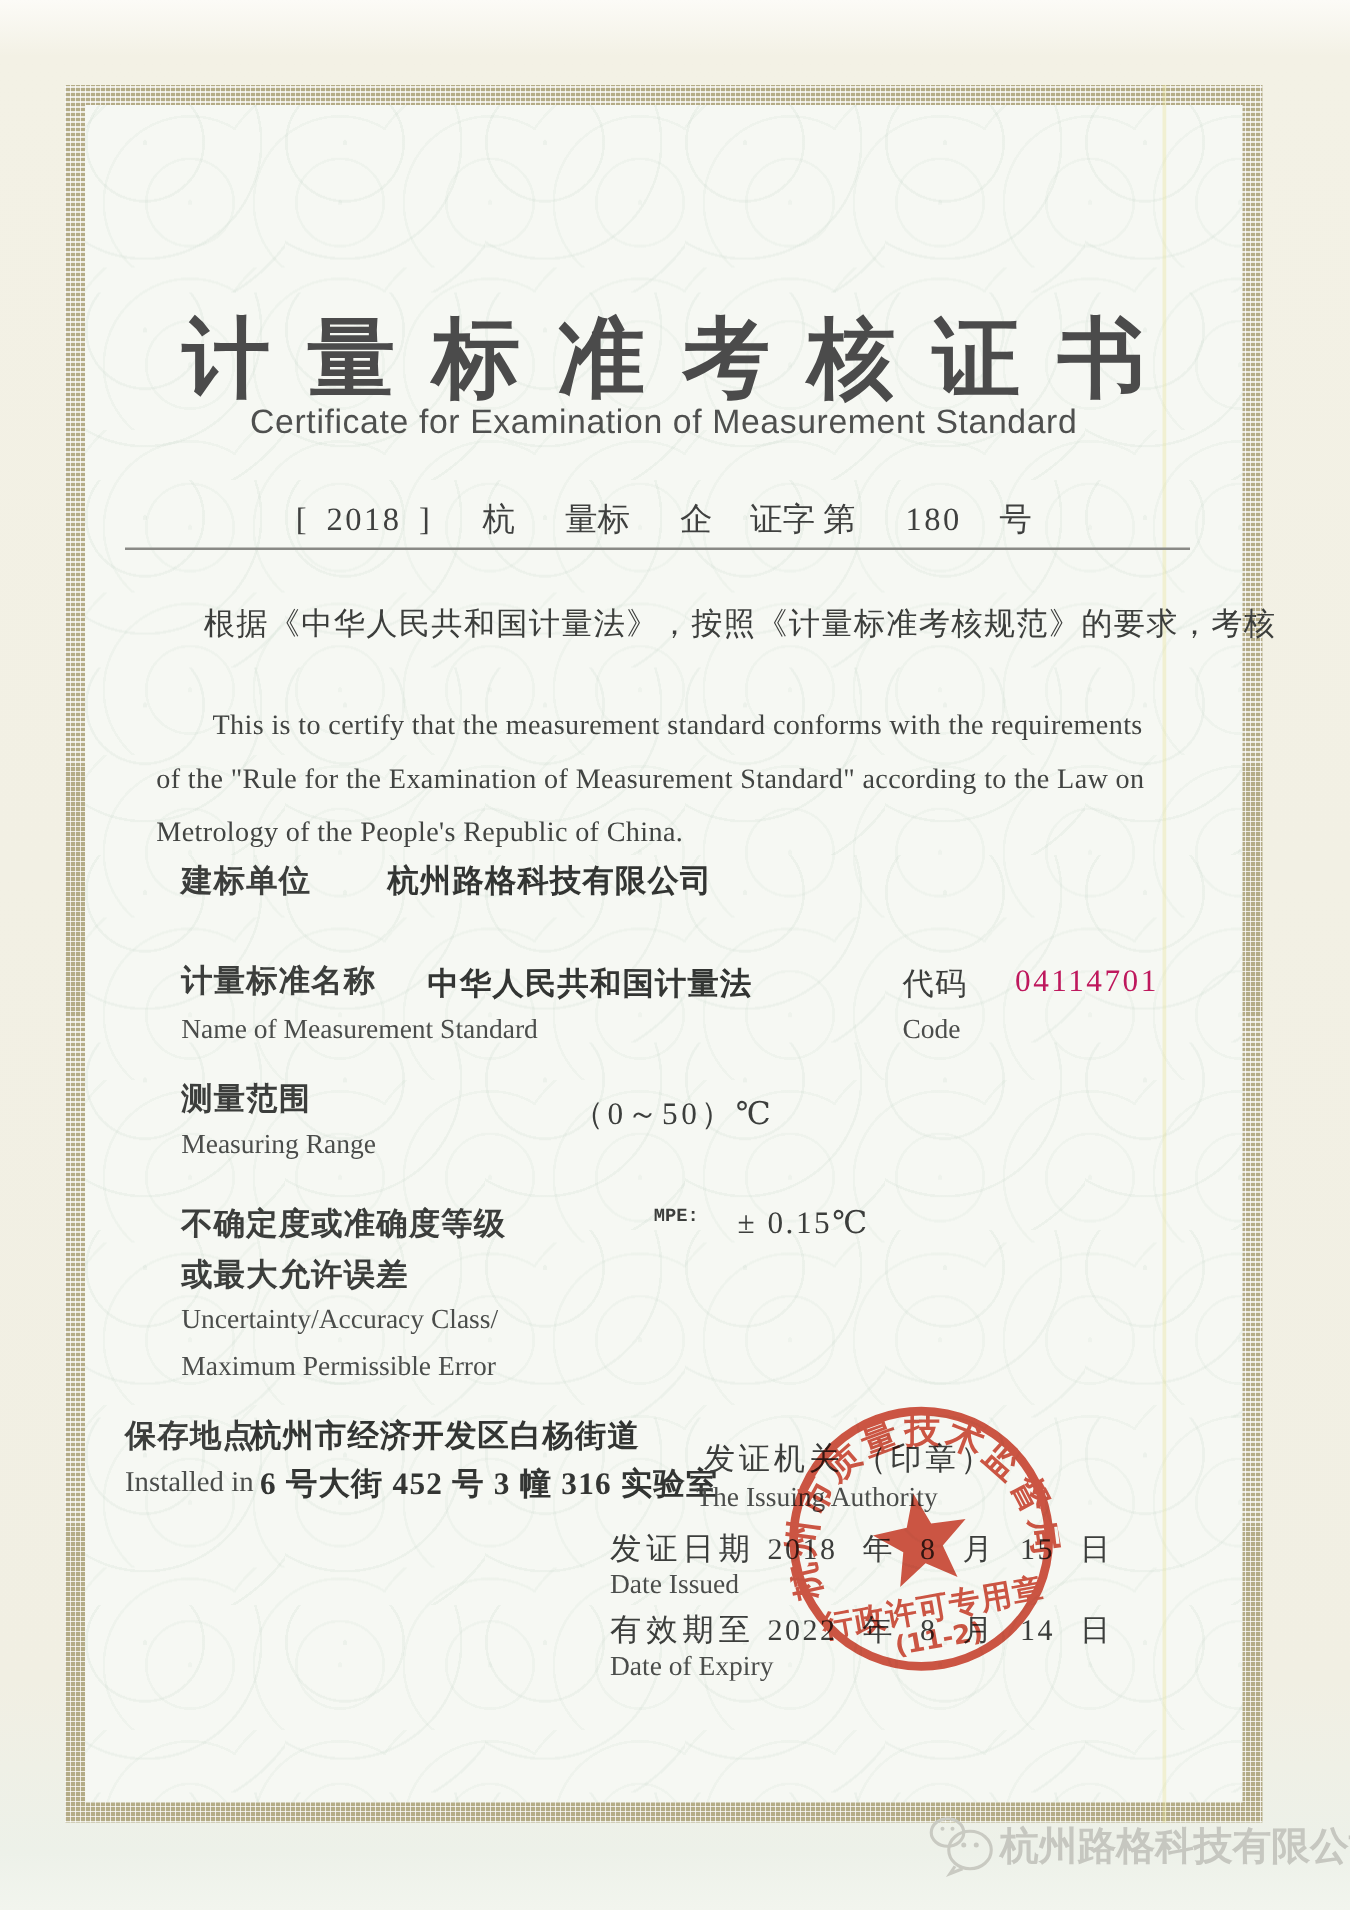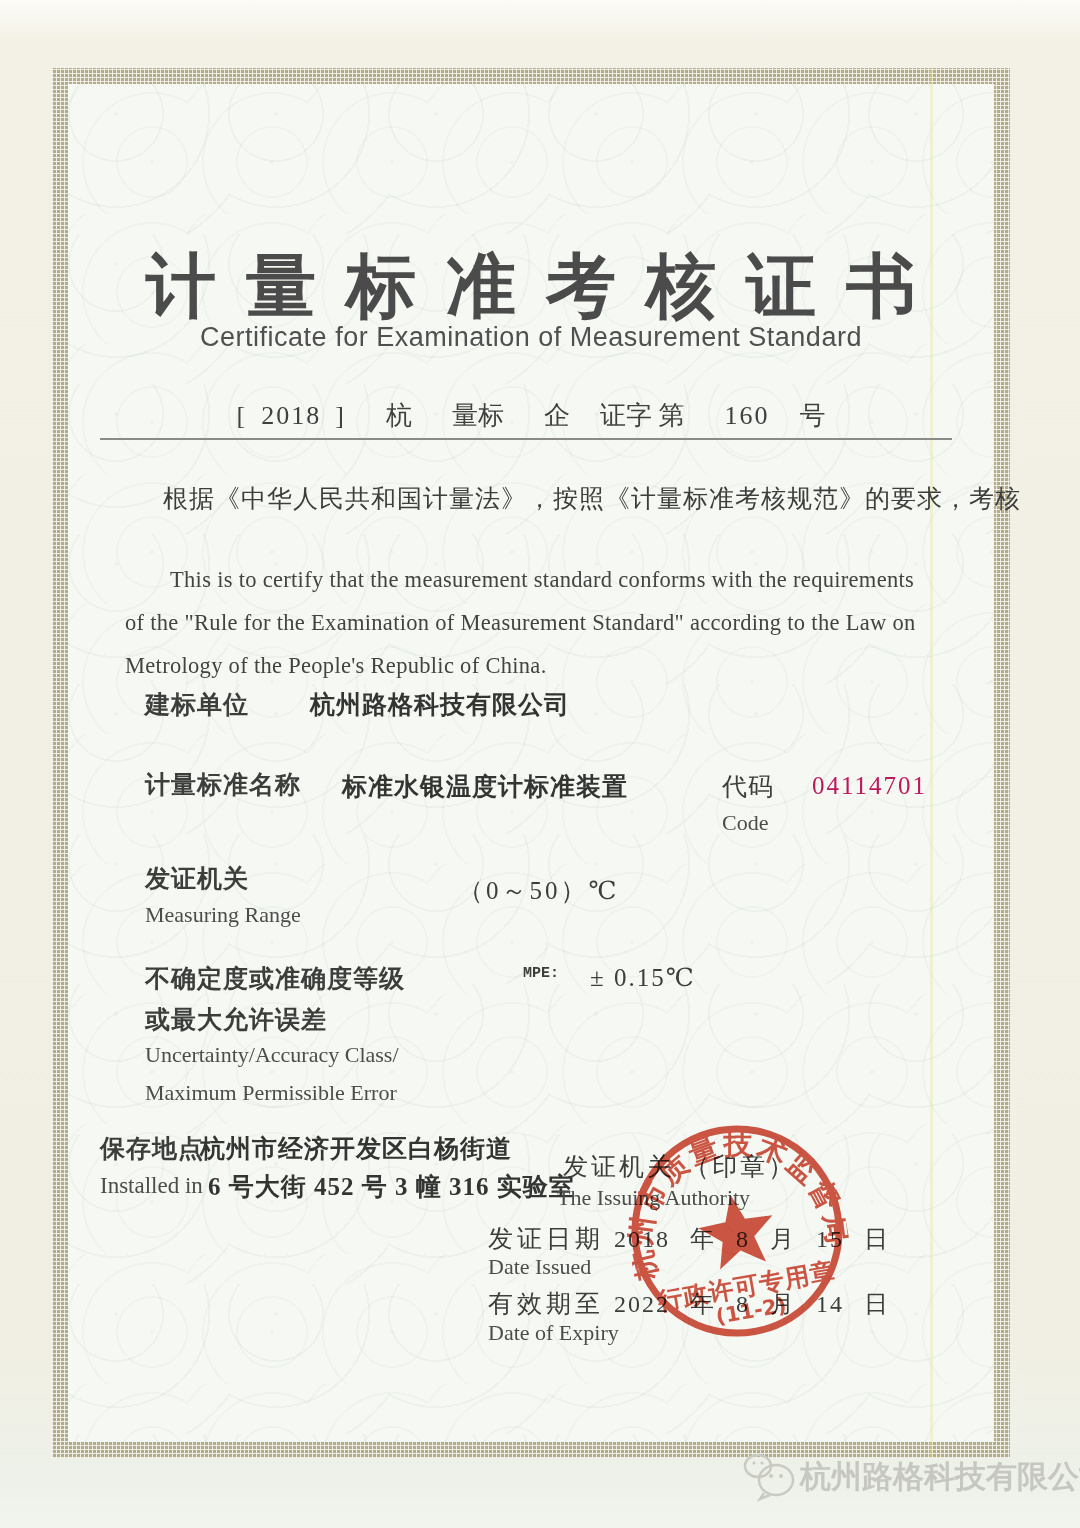--- a/index.html
+++ b/index.html
@@ -87,41 +87,42 @@
   <div class="abs title-en">Certificate for Examination of  Measurement Standard</div>
 
   <div class="certline">
     <span class="num">[</span>
     <span class="num cl-gap-s">2018</span>
     <span class="num cl-gap-s">]</span>
     <span class="cl-gap-l">杭</span>
     <span class="cl-gap-l">量标</span>
     <span class="cl-gap-l">企</span>
     <span class="cl-gap-m">证字 第</span>
-    <span class="num cl-gap-l">160</span>
+    <span class="num cl-gap-l">180</span>
     <span class="cl-gap-m">号</span>
   </div>
   <div class="rule"></div>
 
   <div class="abs cjk" style="left:163px;top:482px;">根据《中华人民共和国计量法》，按照《计量标准考核规范》的要求，考核</div>
 
   <div class="abs en para-en" style="left:170px;top:567px;">This is to certify that the measurement standard conforms with the  requirements</div>
   <div class="abs en para-en" style="left:125px;top:610px;">of  the "Rule for the Examination of Measurement  Standard" according to the Law on</div>
   <div class="abs en para-en" style="left:125px;top:653px;">Metrology of the People's Republic of China.</div>
 
   <div class="abs cjk cjk-b" style="left:145px;top:688px;">建标单位</div>
   <div class="abs val" style="left:310px;top:688px;">杭州路格科技有限公司</div>
 
   <div class="abs cjk cjk-b" style="left:145px;top:768px;">计量标准名称</div>
-  <div class="abs val" style="left:342px;top:770px;">标准水银温度计标准装置</div>
+  <div class="abs val" style="left:342px;top:770px;">中华人民共和国计量法</div>
   <div class="abs cjk" style="left:722px;top:770px;">代码</div>
   <div class="abs num" style="left:812px;top:772px;font-size:25px;color:#be185d;">04114701</div>
+  <div class="abs en" style="left:145px;top:810px;">Name of Measurement Standard</div>
   <div class="abs en" style="left:722px;top:810px;">Code</div>
 
-  <div class="abs cjk cjk-b" style="left:145px;top:862px;">发证机关</div>
+  <div class="abs cjk cjk-b" style="left:145px;top:862px;">测量范围</div>
   <div class="abs cjk" style="left:458px;top:874px;letter-spacing:3px;">（0～50）℃</div>
   <div class="abs en" style="left:145px;top:902px;">Measuring Range</div>
 
   <div class="abs cjk cjk-b" style="left:145px;top:962px;">不确定度或准确度等级</div>
   <div class="abs mpe" style="left:523px;top:965px;">MPE:</div>
   <div class="abs cjk" style="left:590px;top:963px;letter-spacing:2px;">± 0.15℃</div>
   <div class="abs cjk cjk-b" style="left:145px;top:1003px;">或最大允许误差</div>
   <div class="abs en" style="left:145px;top:1042px;">Uncertainty/Accuracy Class/</div>
   <div class="abs en" style="left:145px;top:1080px;">Maximum Permissible Error</div>
 

